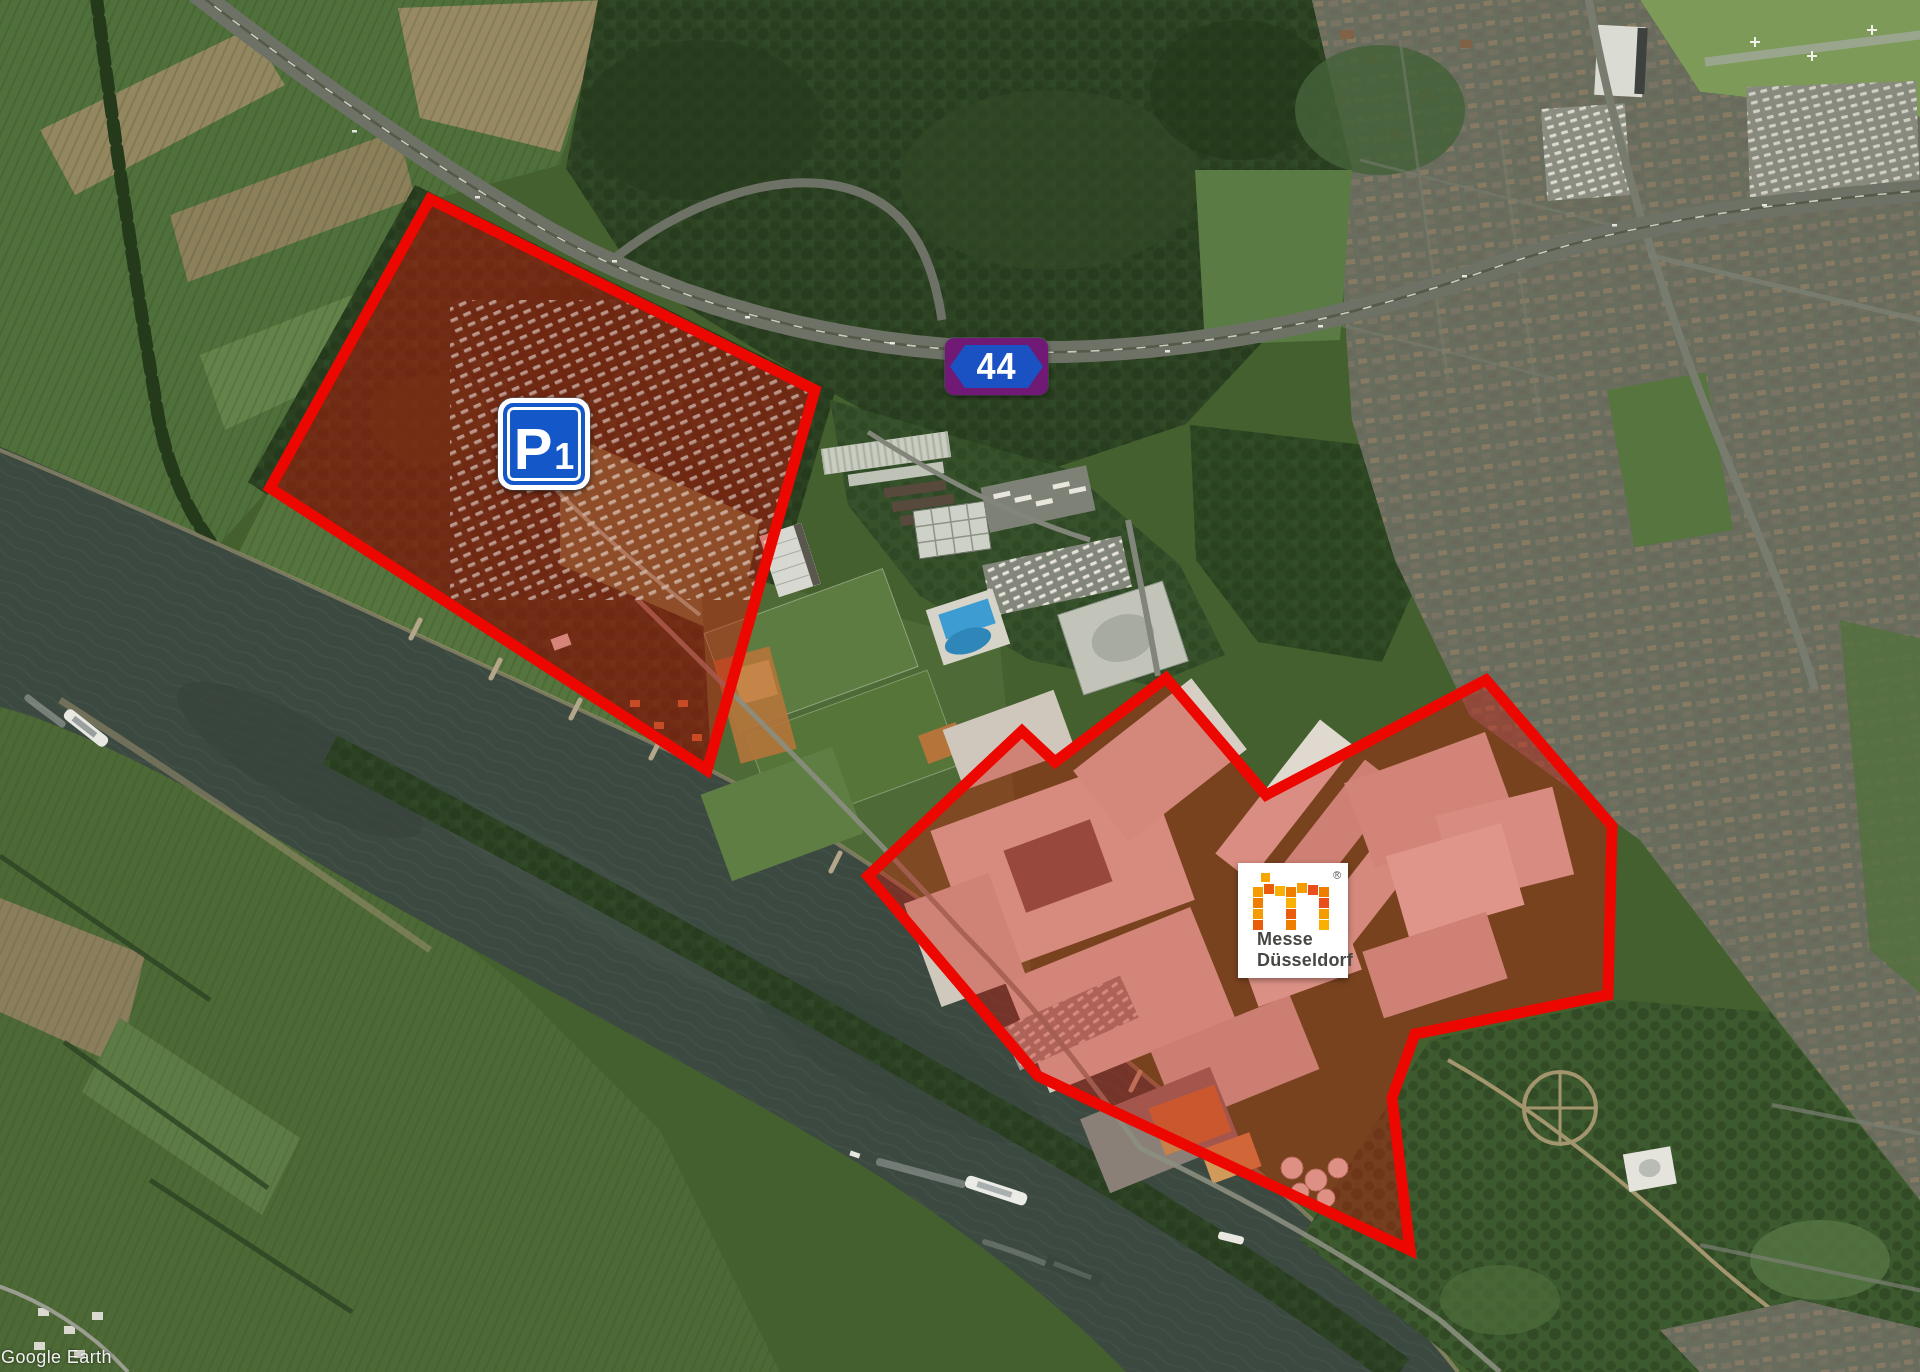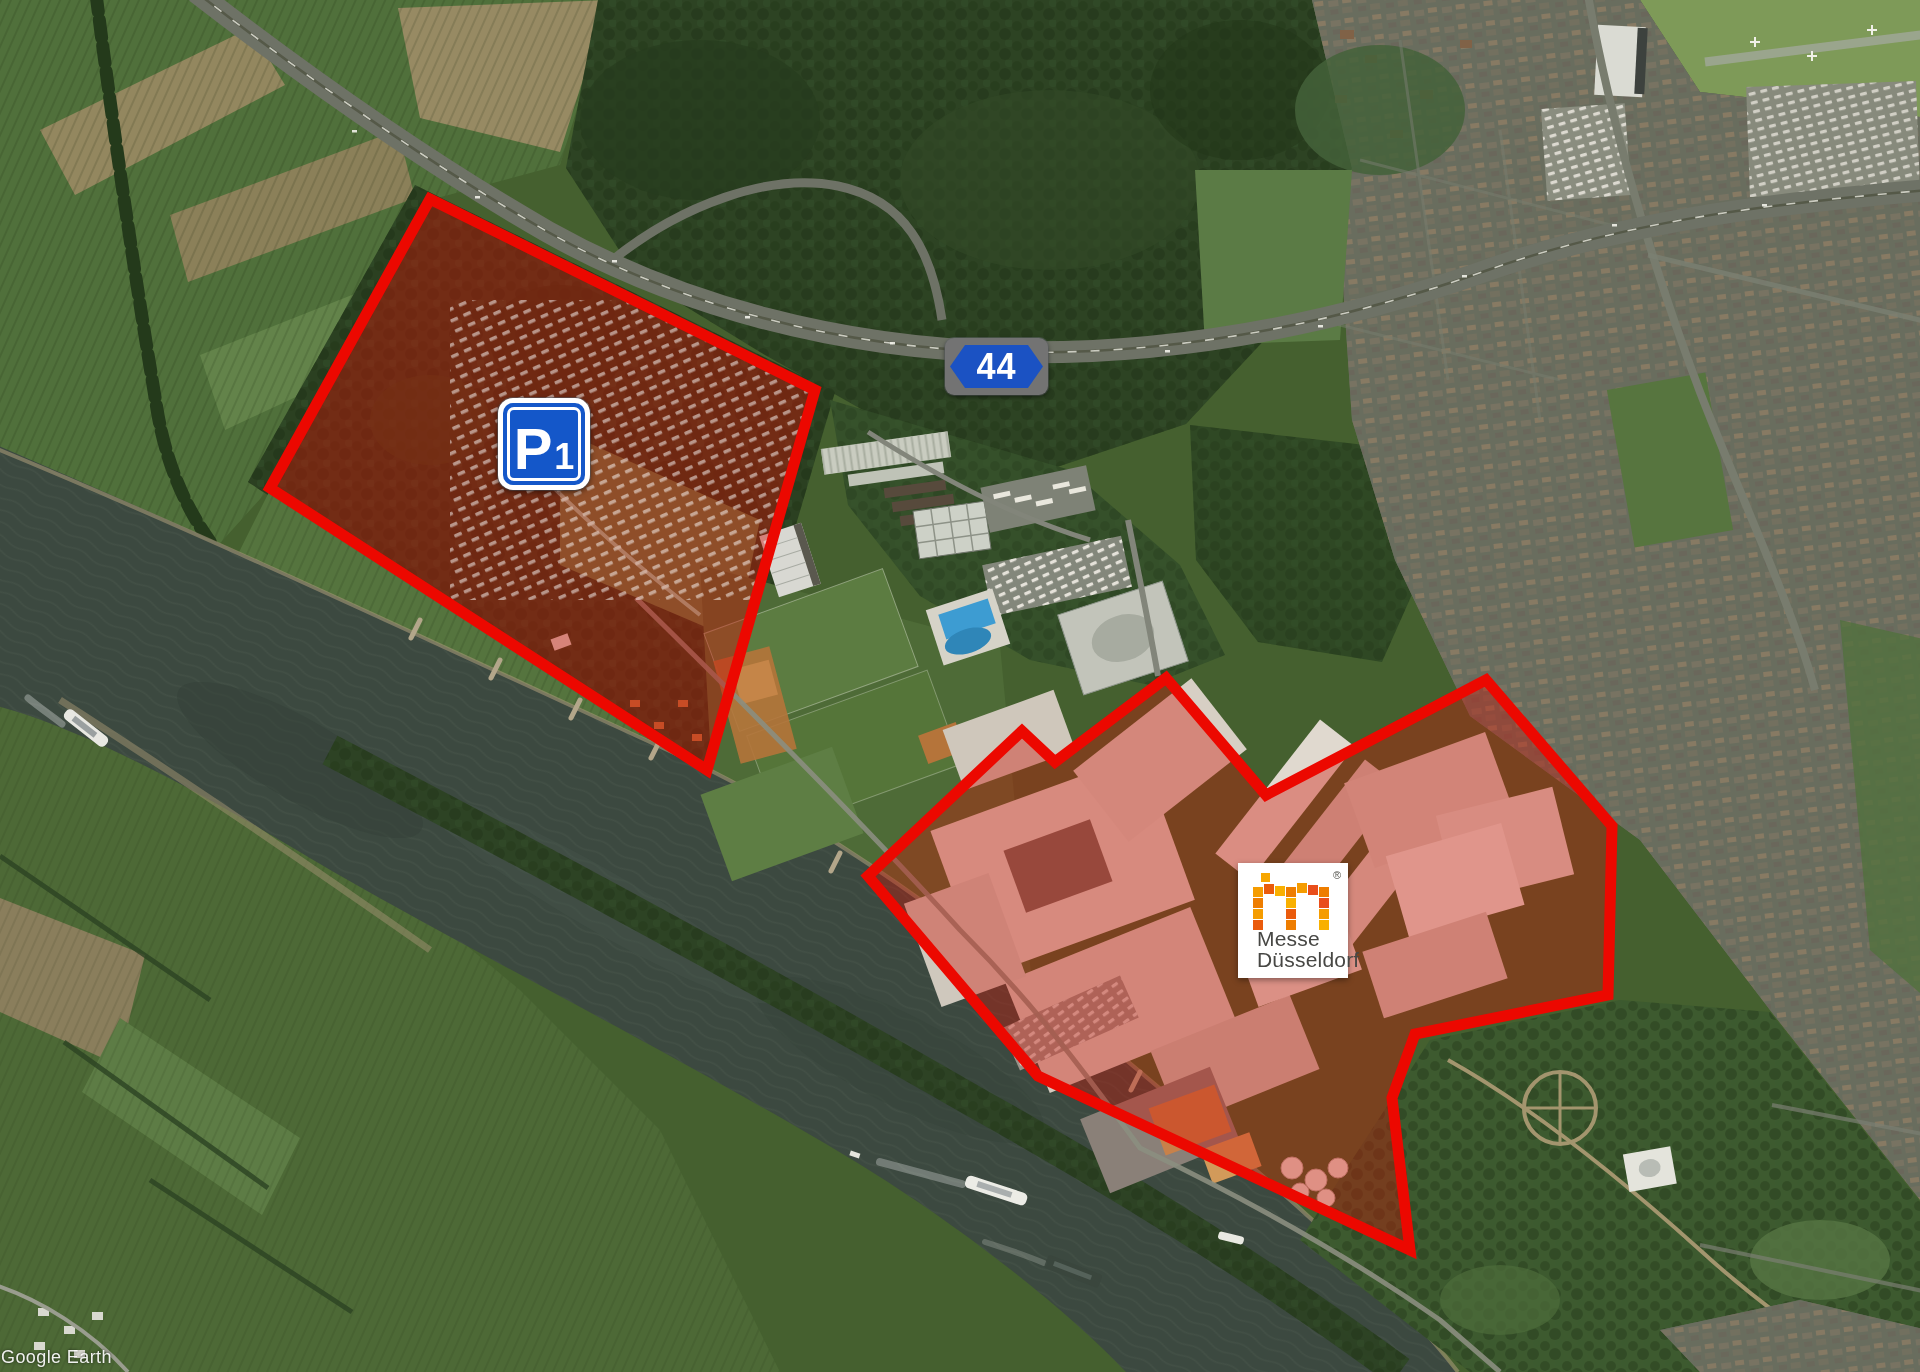--- a/index.html
+++ b/index.html
@@ -13,33 +13,33 @@
     box-shadow:0 2px 6px rgba(0,0,0,.55),0 0 0 1px rgba(100,110,120,.55);}
   .p1-panel{position:absolute;inset:5px;background:#1457c9;border-radius:10px;}
   .p1-ring{position:absolute;inset:4px;border:3px solid #fff;border-radius:7px;}
   .p1-text{position:absolute;inset:0;display:flex;align-items:baseline;
     justify-content:center;padding-top:17px;color:#fff;font-weight:bold;line-height:1;}
   .p1-text .p1-p{font-size:58px;}
   .p1-text .p1-one{font-size:36px;margin-left:2px;}
 
   
   .sign-a44{position:absolute;left:945px;top:338px;width:103px;height:57px;
-    background:#737373;border-radius:9px;
+    background:#701a75;border-radius:9px;
     box-shadow:0 2px 5px rgba(0,0,0,.5),0 0 0 1px rgba(110,115,120,.5);}
   .sign-a44 svg{position:absolute;inset:0;}
   .a44-num{position:absolute;inset:0;display:flex;align-items:center;justify-content:center;
     color:#fff;font-weight:bold;font-size:36px;letter-spacing:1px;transform:scaleX(.95);}
 
   
   .messe-card{position:absolute;left:1238px;top:863px;width:110px;height:115px;
     background:#fff;box-shadow:0 2px 6px rgba(0,0,0,.4);}
   .m-logo{position:absolute;left:14px;top:8px;}
   .reg-mark{position:absolute;right:7px;top:6px;font-size:11px;color:#55554f;}
-  .brand{position:absolute;left:19px;top:66px;font-size:21px;line-height:20.5px;
-    color:#474744;letter-spacing:.2px;}
+  .brand{position:absolute;left:19px;top:66px;font-size:18px;line-height:20.5px;
+    color:#474744;letter-spacing:.2px;font-weight:bold;}
 
   
   .watermark{position:absolute;left:1px;top:1347px;font-size:18px;
     color:rgba(255,255,255,.92);text-shadow:0 0 3px rgba(0,0,0,.7);letter-spacing:.4px;}
 </style>
 </head>
 <body>
 
 <div class="stage">
 

